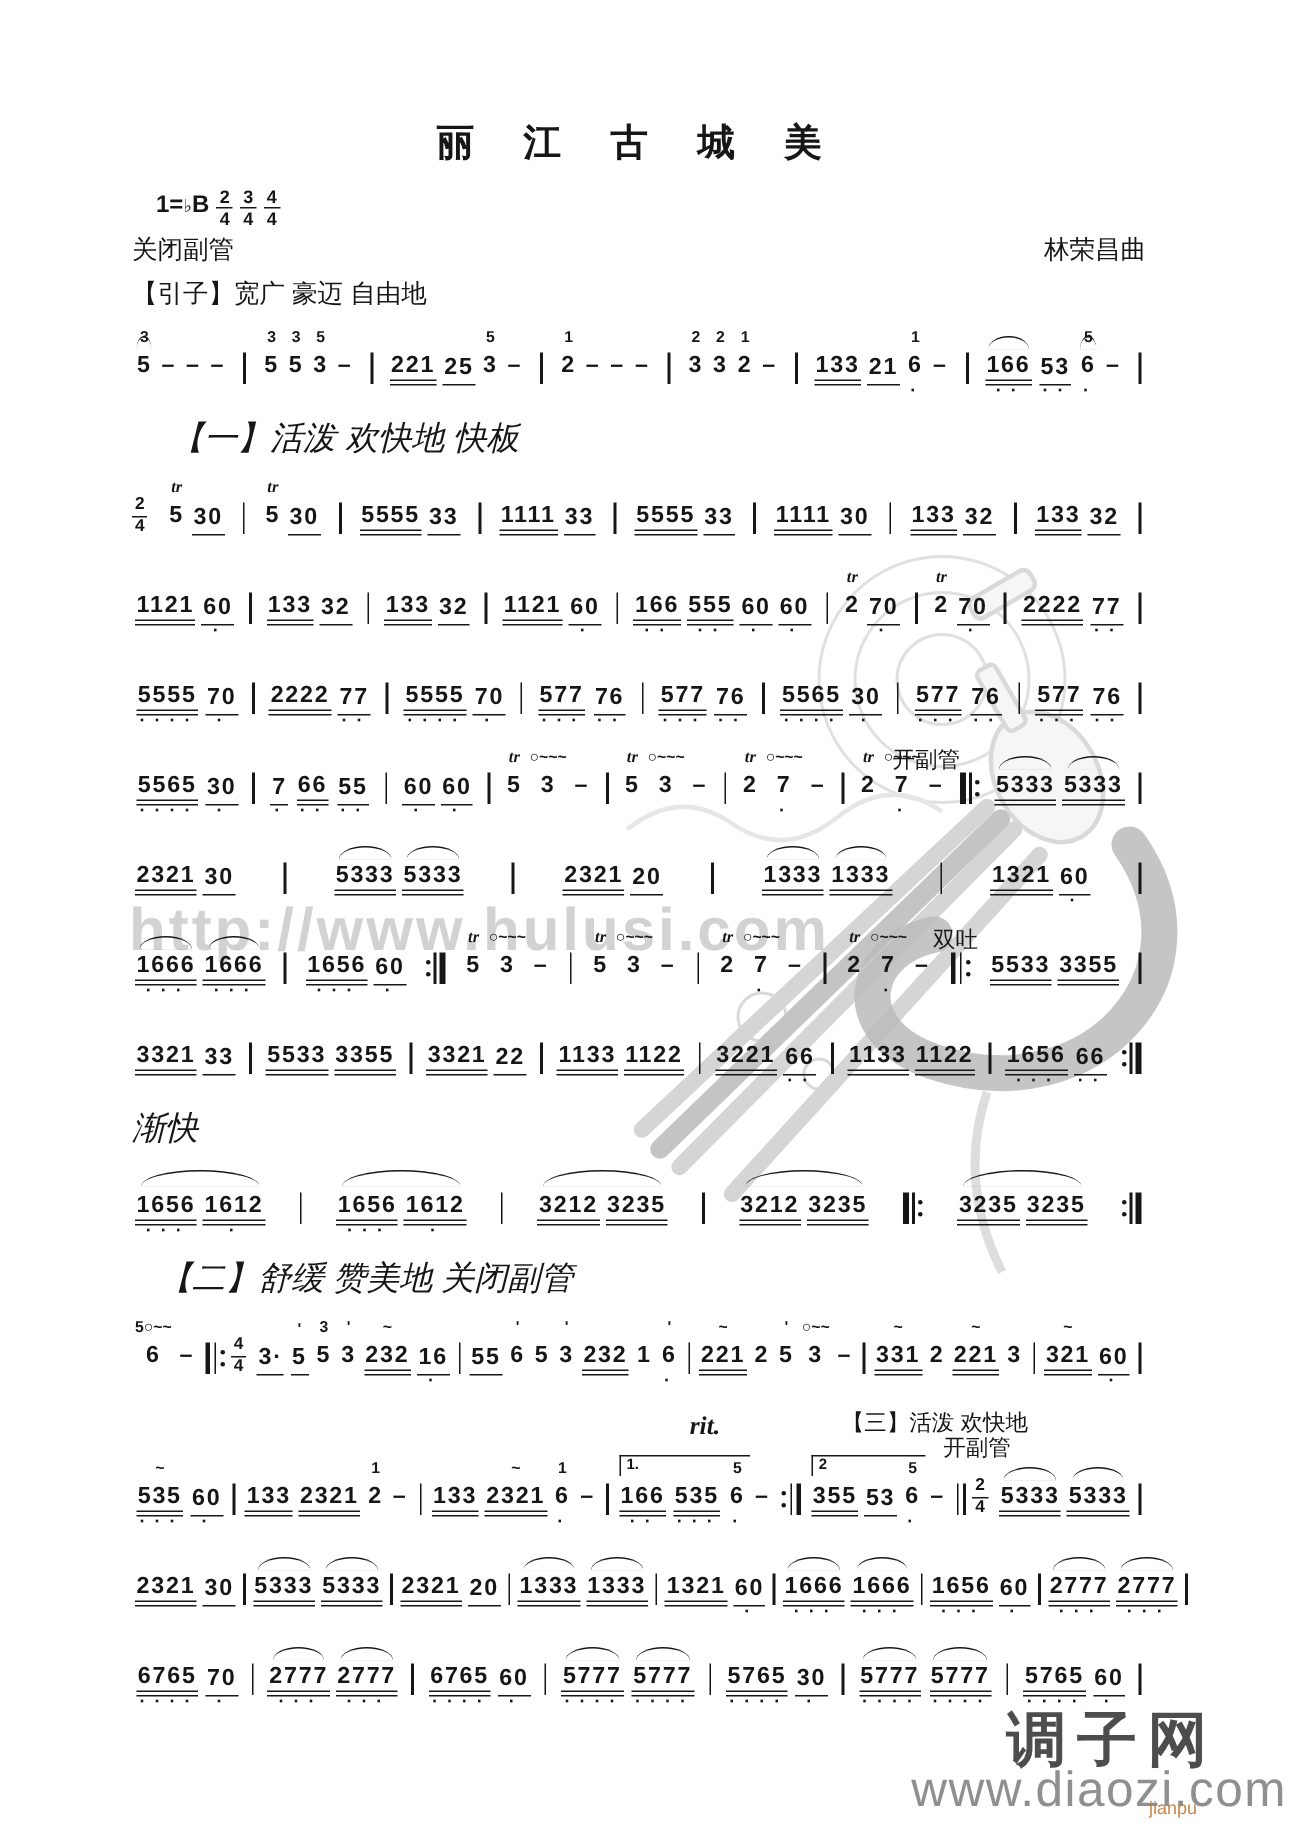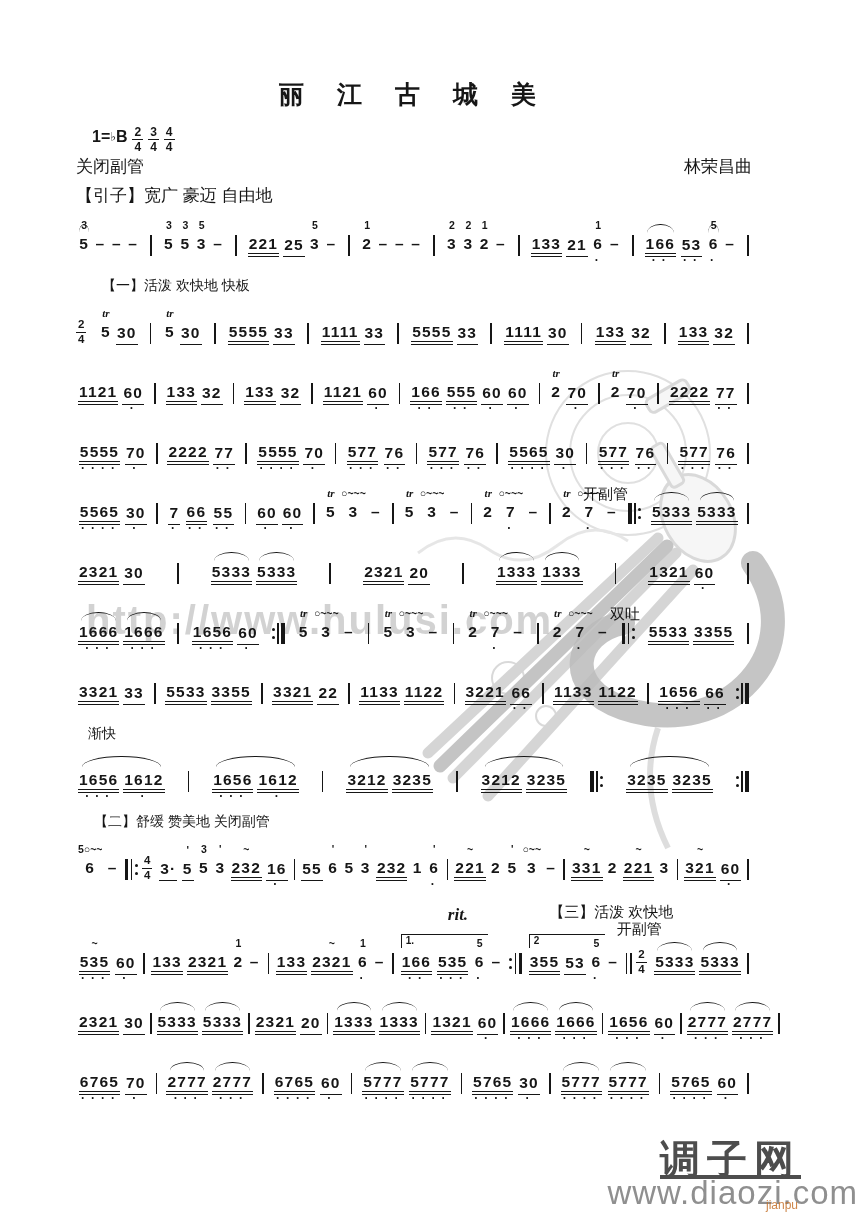--- a/index.html
+++ b/index.html
@@ -6,31 +6,31 @@
   .page{position:relative;width:860px;height:1220px;background:#ffffff;overflow:hidden;
         font-family:"Liberation Sans","DejaVu Sans",sans-serif;color:#161616;}
   
   .wm{position:absolute;z-index:1;}
   .wm-site{left:86px;top:512px;font-size:58px;font-weight:bold;letter-spacing:10px;
            color:rgba(178,178,178,.55);white-space:nowrap;}
   .wm-url{left:86px;top:598px;font-size:40px;font-weight:bold;letter-spacing:2px;
           color:rgba(180,180,180,.6);white-space:nowrap;}
   .illus{left:358px;top:348px;opacity:.5;}
   
-  .sheet{position:absolute;left:76px;top:78px;width:676px;z-index:2;}
+  .sheet{position:absolute;left:88px;top:78px;width:676px;z-index:2;}
   .title{text-align:center;font-size:25px;font-weight:bold;letter-spacing:13px;margin:0 0 10px 0;}
   .keyrow{font-size:16px;font-weight:bold;height:32px;display:flex;align-items:center;margin-left:16px;}
   .flat{font-size:12px;vertical-align:super;}
   .frac{display:inline-flex;flex-direction:column;align-items:center;line-height:1;
         font-size:12px;font-weight:bold;margin-left:5px;}
   .frac .num{border-bottom:1.4px solid #161616;padding:0 2px 1px;}
   .frac .den{padding-top:1px;}
   .subrow{display:flex;justify-content:space-between;font-size:17px;margin:2px 0 4px;align-items:flex-end;}
   .introrow{font-size:17px;margin:6px 0 0 0;}
-  .section-label{font-size:14px;margin:10px 0 0 0;position:relative;z-index:2;}
+  .section-label{font-size:22px;margin:10px 0 0 0;position:relative;z-index:2;font-style:italic;}
   
   .music-line{position:relative;margin-top:12px;}
   .music-line.tall{padding-top:34px;}
   .line-label{position:absolute;font-size:15px;white-space:nowrap;z-index:3;}
   .line-label.it{font-style:italic;font-family:"Liberation Serif",serif;font-weight:bold;font-size:17px;}
   .note-row{display:flex;justify-content:space-between;align-items:flex-end;width:100%;}
   .measure{position:relative;display:inline-flex;align-items:flex-end;}
   .group{display:inline-flex;flex-direction:column;align-items:center;margin:0 2px;position:relative;}
   .above{height:15px;line-height:13px;font-size:10.5px;font-weight:bold;white-space:nowrap;
          position:relative;align-self:stretch;text-align:center;}
@@ -52,22 +52,22 @@
   .bl{display:block;width:1.6px;height:21px;background:#161616;}
   .bl.th{width:3.5px;}
   .rdots{display:inline-flex;flex-direction:column;justify-content:center;gap:5px;height:21px;}
   .rd{display:block;width:3px;height:3px;border-radius:50%;background:#161616;}
   .meter{display:inline-flex;flex-direction:column;align-items:center;line-height:1;font-size:11.5px;
          font-weight:bold;margin:0 4px 10px 0;}
   .meter .num{border-bottom:1.3px solid #161616;padding:0 2px 1px;}
   .meter .den{padding-top:1px;}
   
   .footer-note{position:absolute;left:402px;top:1256px;font-size:15px;color:#ef4444;z-index:2;white-space:nowrap;}
-  .diaozi-name{position:absolute;right:59px;top:1132px;font-size:40px;font-weight:bold;color:#4d4d4d;
-               letter-spacing:7px;z-index:3;text-decoration:underline;}
+  .diaozi-name{position:absolute;right:48px;top:1132px;font-size:40px;font-weight:bold;color:#4d4d4d;
+               letter-spacing:7px;z-index:3;}
   .diaozi-url{position:absolute;right:2px;top:1174px;font-size:33px;font-weight:normal;color:#8f8f8f;
               letter-spacing:1px;z-index:3;}
   .diaozi-overlay{position:absolute;right:62px;top:1198px;font-size:12px;color:rgba(196,112,40,.85);z-index:4;}
 </style>
 </head>
 <body>
 
 <div class="page">
 
   <div class="wm wm-url">http://www.hulusi.com</div>
@@ -1187,21 +1187,21 @@
             <span class="barwrap">
               <i class="rdots">
                 <i class="rd"></i>
                 <i class="rd"></i>
               </i>
               <i class="bl"></i>
               <i class="bl th"></i>
             </span>
           </div>
         </div>
-        <div class="section-label" style="margin-left: 12px;">渐快</div>
+        <div class="section-label" style="">渐快</div>
         <div class="music-line">
           <div class="note-row">
             <span class="measure">
               <i class="marc"></i>
               <span class="group">
                 <span class="above"></span>
                 <span class="t u2">1656</span>
                 <span class="below">···</span>
               </span>
               <span class="group">

